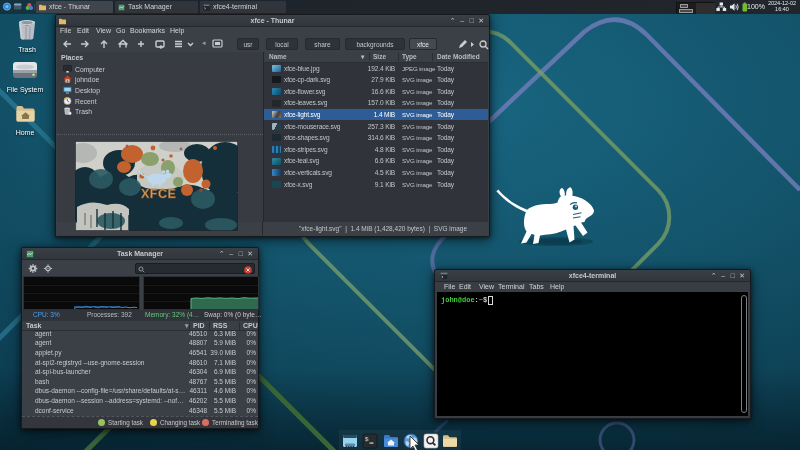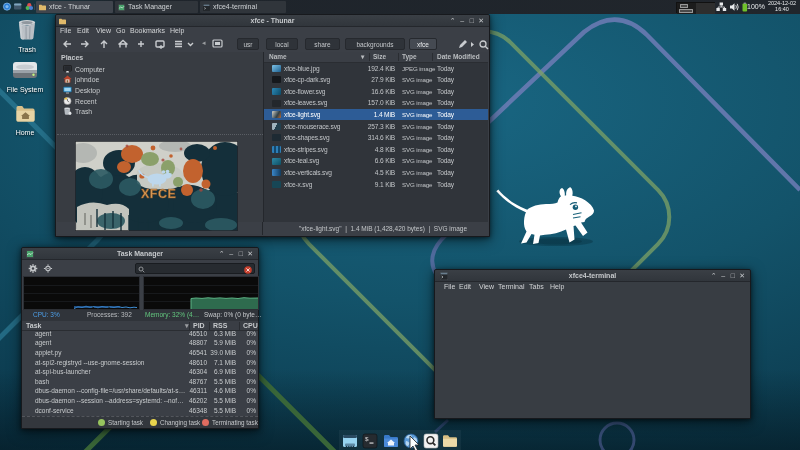--- a/index.html
+++ b/index.html
@@ -565,20 +565,25 @@
     <div class="wbtns"><span>⌃</span><span>‒</span><span>□</span><span>✕</span></div>
   </div>
   <div class="menurow" id="term-menu">
     <b style="left:9px">File</b>
       <b style="left:24px">Edit</b>
       <b style="left:44px">View</b>
       <b style="left:63px">Terminal</b>
       <b style="left:94px">Tabs</b>
       <b style="left:115px">Help</b>
   </div>
+  <div id="term-black">
+    <div id="prompt"><span style="color:#3bd23b">john@doe</span><span style="color:#d0d0d0">:</span><span style="color:#7289da">~</span><span style="color:#d0d0d0">$</span></div>
+    <div class="abs" style="left:51px;top:3.5px;width:5px;height:9px;border:1.2px solid #d9d9d9;"></div>
+    <div id="term-scroll"></div>
+  </div>
 </div>
 
 <div id="panel">
   <svg class="abs" style="left:2px;top:1px" width="33" height="12" viewBox="0 0 33 12">
     <circle cx="5" cy="5.6" r="3.6" fill="#2a7fd4"></circle>
     <circle cx="5" cy="5.6" r="3.6" fill="none" stroke="#8fc3f0" stroke-width="0.7"></circle>
     <circle cx="5" cy="5.6" r="1.6" fill="#8fc3f0" opacity="0.85"></circle>
     <rect x="12" y="2.6" width="7.4" height="5.8" rx="1" fill="#41586b"></rect>
     <rect x="12" y="2.6" width="7.4" height="2" rx="1" fill="#7fa6c0"></rect>
     <circle cx="27.3" cy="4.2" r="2.1" fill="#e04f4f"></circle>

